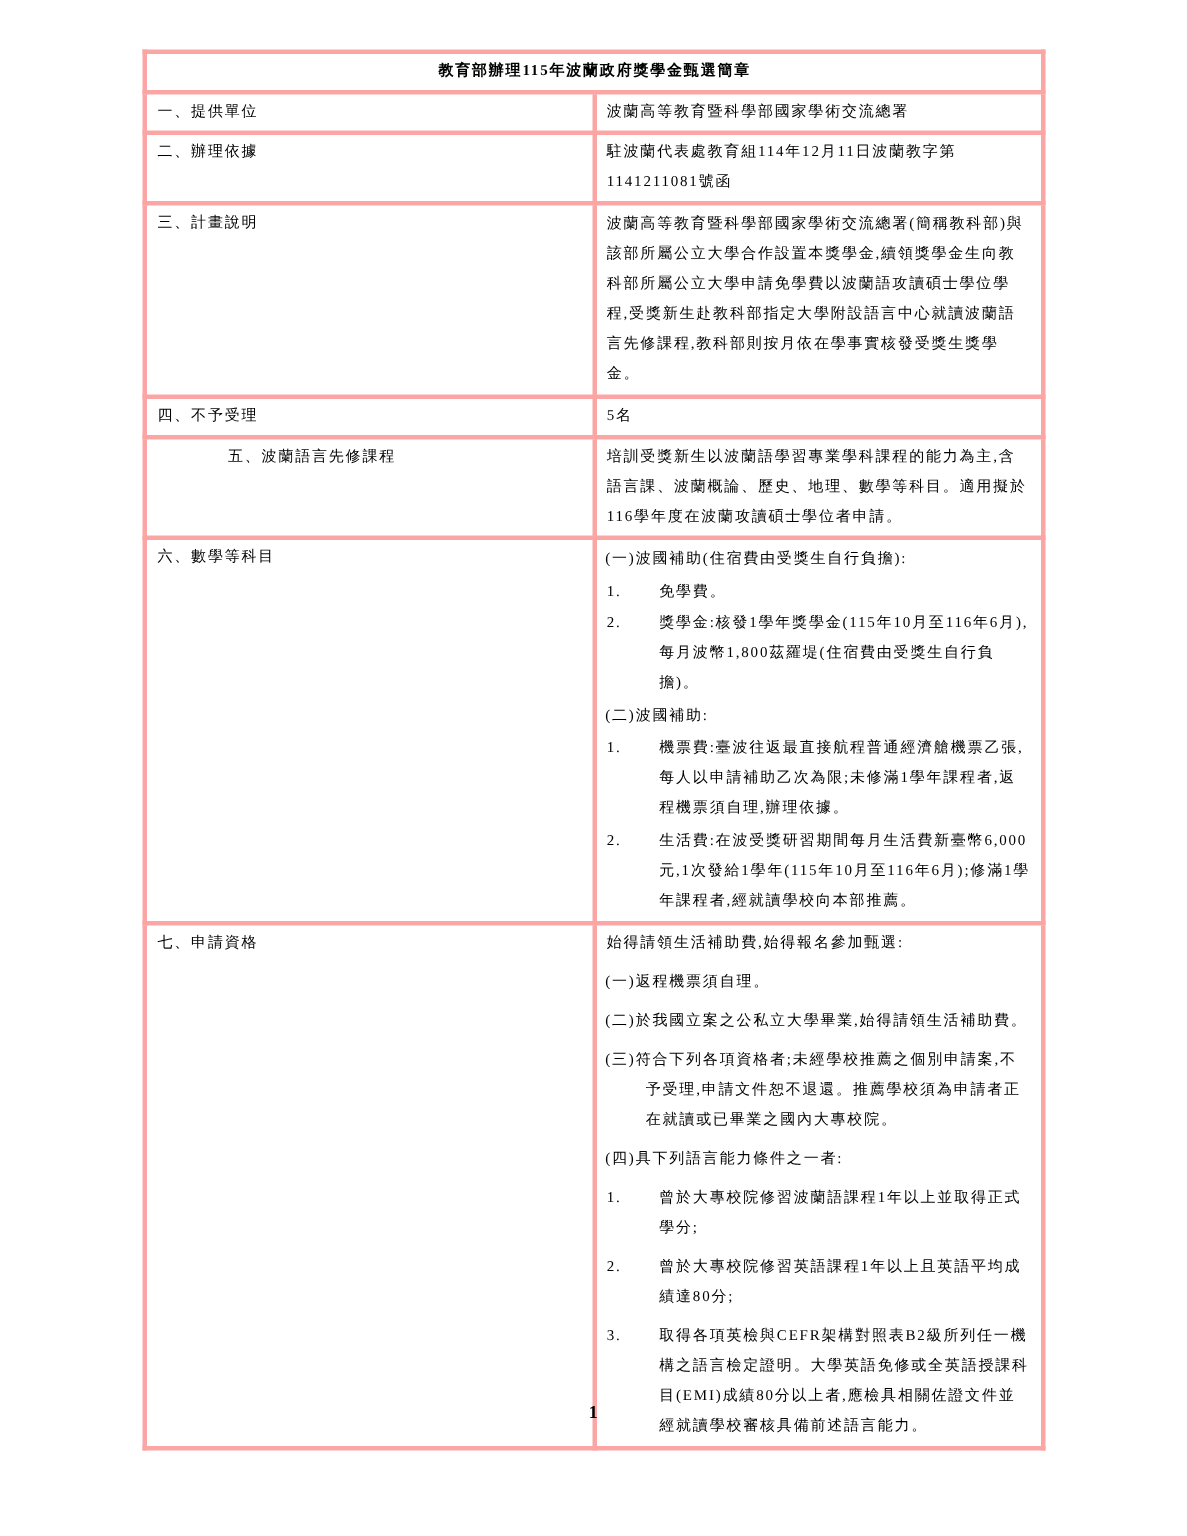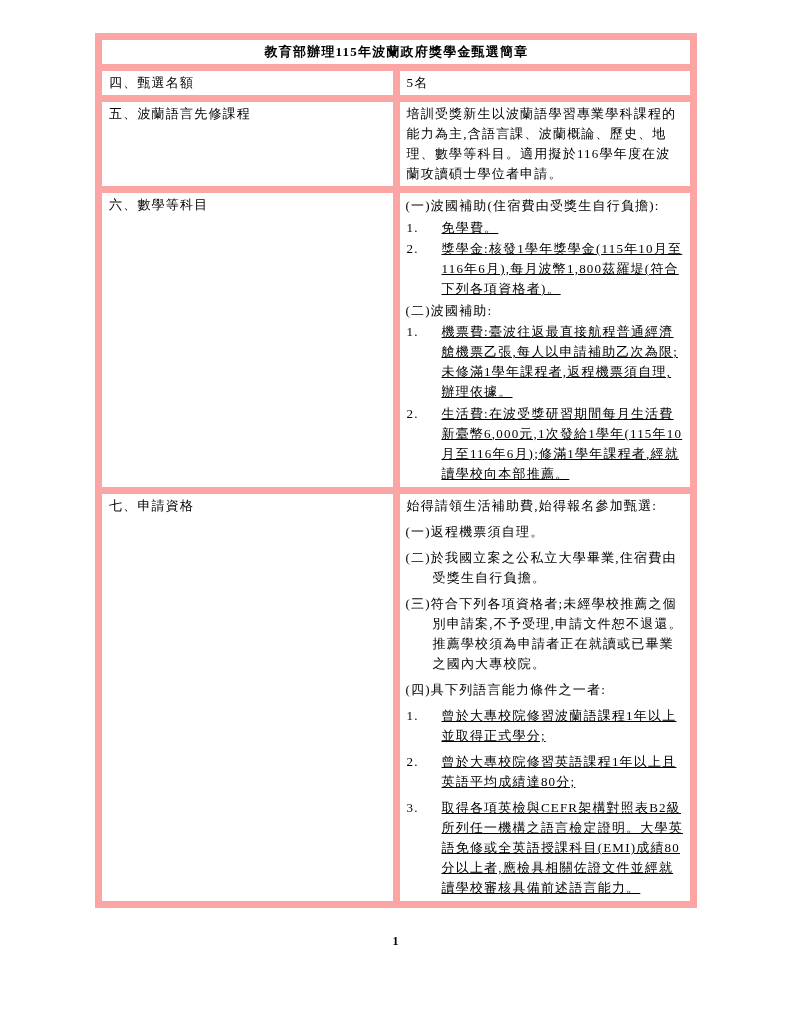--- a/index.html
+++ b/index.html
@@ -16,43 +16,43 @@
 
   table.doc {
     position: absolute;
     left: 95px; top: 33px;
     width: 602px;
     border-collapse: collapse;
     table-layout: fixed;
     border: 2px solid #000;
   }
   table.doc td {
-    border: 7px solid #fca5a5;
+    border: 3px solid #fca5a5;
     vertical-align: top;
     padding: 2px 6px 2px 7px;
-    font-size: 13px;
+    font-size: 10px;
     letter-spacing: 1.2px;
     line-height: 20px;
   }
   td.title-cell {
     text-align: center;
     font-weight: bold;
     font-size: 16px;
     letter-spacing: 2px;
     padding: 2px 0 3px 0;
     line-height: 20px;
   }
   td.label { width: 130px; }
-  .label-hang { padding-left: 24px; text-indent: -24px; }
+  .label-hang { padding-left: 24px; text-indent: -24px; margin-left: 47px; }
 
   .p { margin: 0; line-height: 20px; }
   .hang { padding-left: 26px; text-indent: -27px; }
   .num-item { display: flex; margin-left: 53px; }
   .num-item .num { flex: 0 0 35px; }
-  .num-item .txt { flex: 1; text-decoration: underline; }
+  .num-item .txt { flex: 1; }
 
   .c3 .p { margin: 1px 0; }
   .c6 .p { margin: 1px 0 1.5px; }
   .c7 .p { margin: 0 0 6px; }
   .c7 .p:last-child { margin-bottom: 1px; }
 
   .page-num {
     position: absolute;
     left: 0; top: 934px; width: 791px;
     text-align: center;
@@ -65,25 +65,43 @@
 
 <div class="sheet">
 
   <table class="doc">
 
     <tbody>
         <tr>
       <td class="title-cell" colspan="2">教育部辦理115年波蘭政府獎學金甄選簡章</td>
     </tr>
 
-
-
+    <tr>
+      <td class="label">一、提供單位</td>
+      <td>
+        <div class="p">波蘭高等教育暨科學部國家學術交流總署</div>
+      </td>
+    </tr>
 
     <tr>
-      <td class="label">四、甄選名額</td>
+      <td class="label">二、辦理依據</td>
+      <td>
+        <div class="p">駐波蘭代表處教育組114年12月11日波蘭教字第1141211081號函</div>
+      </td>
+    </tr>
+
+    <tr>
+      <td class="label">三、計畫說明</td>
+      <td class="c3">
+        <div class="p">波蘭高等教育暨科學部國家學術交流總署(簡稱教科部)與該部所屬公立大學合作設置本獎學金,續領獎學金生向教科部所屬公立大學申請免學費以波蘭語攻讀碩士學位學程,受獎新生赴教科部指定大學附設語言中心就讀波蘭語言先修課程,教科部則按月依在學事實核發受獎生獎學金。</div>
+      </td>
+    </tr>
+
+    <tr>
+      <td class="label">四、不予受理</td>
       <td>
         <div class="p">5名</div>
       </td>
     </tr>
 
     <tr>
       <td class="label">
         <div class="label-hang">五、波蘭語言先修課程</div>
       </td>
       <td>
@@ -94,40 +112,40 @@
     <tr>
       <td class="label">六、數學等科目</td>
       <td class="c6">
         <div class="p hang">(一)波國補助(住宿費由受獎生自行負擔):</div>
         <div class="p num-item">
           <span class="num">1.</span>
           <span class="txt">免學費。</span>
         </div>
         <div class="p num-item">
           <span class="num">2.</span>
-          <span class="txt">獎學金:核發1學年獎學金(115年10月至116年6月),每月波幣1,800茲羅堤(符合下列各項資格者)。</span>
+          <span class="txt">獎學金:核發1學年獎學金(115年10月至116年6月),每月波幣1,800茲羅堤(住宿費由受獎生自行負擔)。</span>
         </div>
         <div class="p hang">(二)波國補助:</div>
         <div class="p num-item">
           <span class="num">1.</span>
           <span class="txt">機票費:臺波往返最直接航程普通經濟艙機票乙張,每人以申請補助乙次為限;未修滿1學年課程者,返程機票須自理,辦理依據。</span>
         </div>
         <div class="p num-item">
           <span class="num">2.</span>
           <span class="txt">生活費:在波受獎研習期間每月生活費新臺幣6,000元,1次發給1學年(115年10月至116年6月);修滿1學年課程者,經就讀學校向本部推薦。</span>
         </div>
       </td>
     </tr>
 
     <tr>
       <td class="label">七、申請資格</td>
       <td class="c7">
         <div class="p">始得請領生活補助費,始得報名參加甄選:</div>
         <div class="p hang">(一)返程機票須自理。</div>
-        <div class="p hang">(二)於我國立案之公私立大學畢業,住宿費由受獎生自行負擔。</div>
+        <div class="p hang">(二)於我國立案之公私立大學畢業,始得請領生活補助費。</div>
         <div class="p hang">(三)符合下列各項資格者;未經學校推薦之個別申請案,不予受理,申請文件恕不退還。推薦學校須為申請者正在就讀或已畢業之國內大專校院。</div>
         <div class="p hang">(四)具下列語言能力條件之一者:</div>
         <div class="p num-item">
           <span class="num">1.</span>
           <span class="txt">曾於大專校院修習波蘭語課程1年以上並取得正式學分;</span>
         </div>
         <div class="p num-item">
           <span class="num">2.</span>
           <span class="txt">曾於大專校院修習英語課程1年以上且英語平均成績達80分;</span>
         </div>

